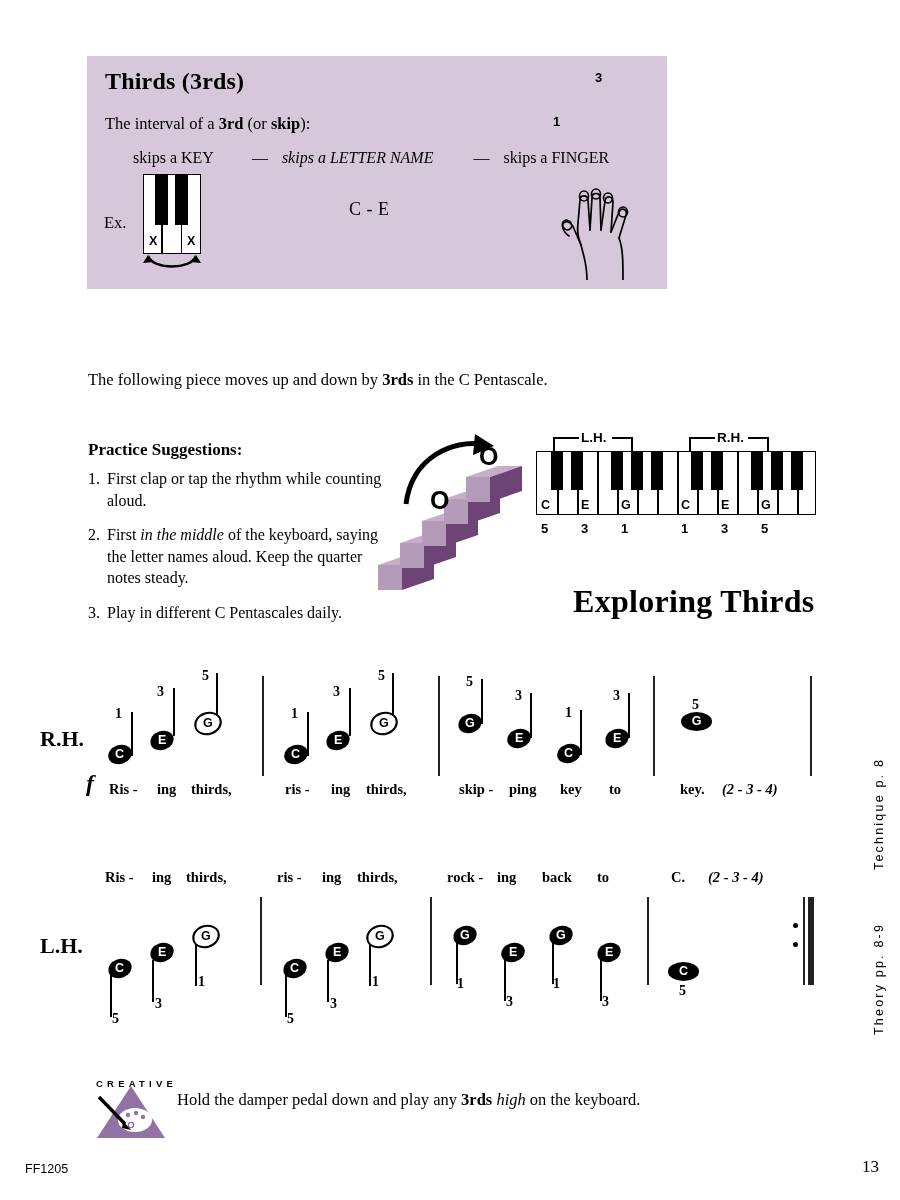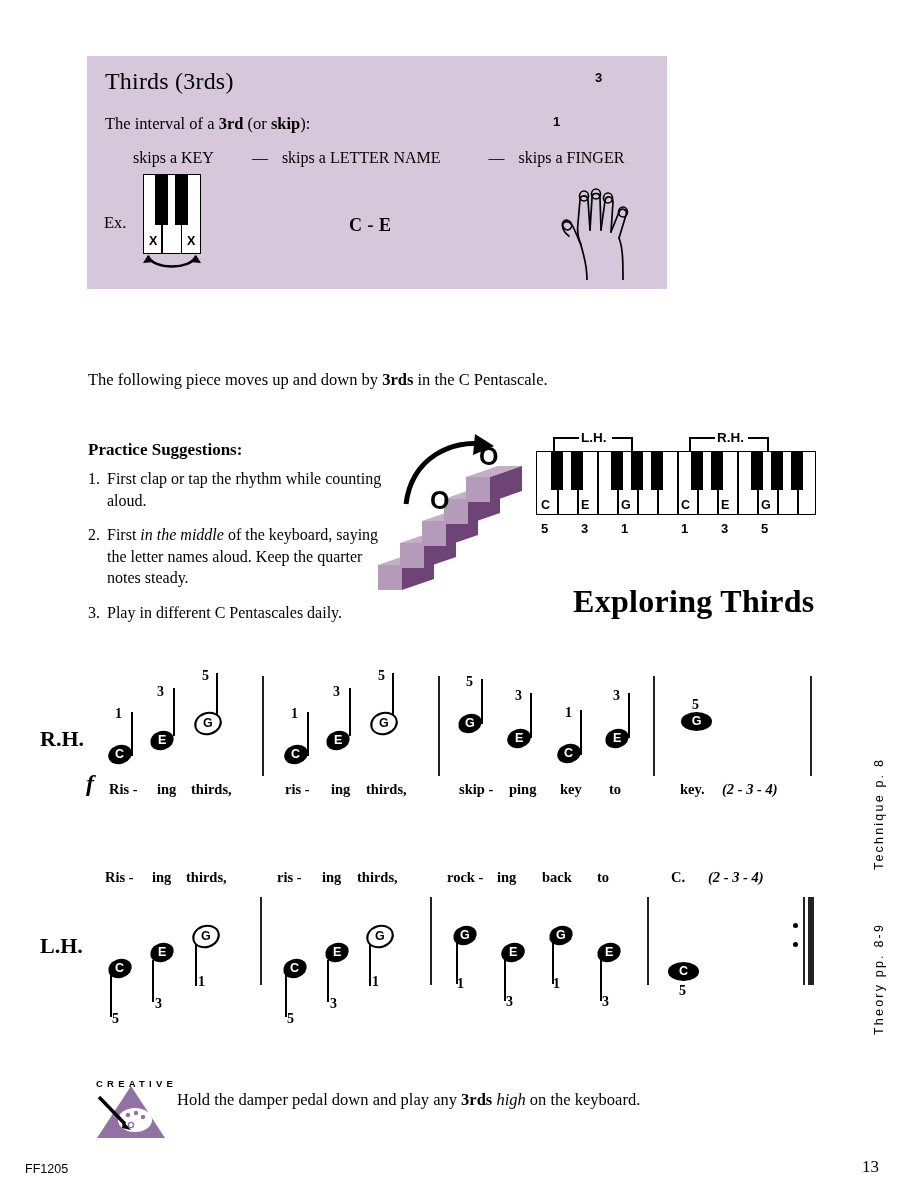--- a/index.html
+++ b/index.html
@@ -15,44 +15,44 @@
   }
   .abs { position: absolute; }
 
   
   #concept-box {
     left: 87px; top: 56px; width: 580px; height: 233px;
     background: #d6c8da;
   }
   #concept-title {
     position: absolute; left: 18px; top: 12px;
-    font-size: 24px; font-weight: normal;
+    font-size: 24px; font-weight: bold;
     letter-spacing: .2px;
   }
   #concept-sub {
     position: absolute; left: 18px; top: 58px;
     font-size: 16.5px;
   }
   #concept-sub b { font-weight: bold; }
   #skips-row {
     position: absolute; left: 46px; top: 93px; width: 520px;
     font-size: 16px;
     display: flex; align-items: baseline;
   }
   #skips-row .dash { margin: 0 14px; }
   .sp1 { margin-right: 24px; }
-  .sp2 { margin-right: 34px; }
+  .sp2 { margin-right: 26px; font-style: italic; }
 
   #ex-label {
     position: absolute; left: 17px; top: 157px;
     font-size: 16.5px;
   }
   #ce-label {
     position: absolute; left: 262px; top: 143px;
-    font-size: 18px; font-weight: bold; letter-spacing: .5px; margin-top: 16px;
+    font-size: 18px; font-weight: normal; letter-spacing: .5px;
   }
 
   
   #mini-kb {
     position: absolute; left: 56px; top: 118px;
     width: 58px; height: 80px;
     background: #fff; border: 1.6px solid #000;
     box-sizing: border-box;
   }
   #mini-kb .wsep {

